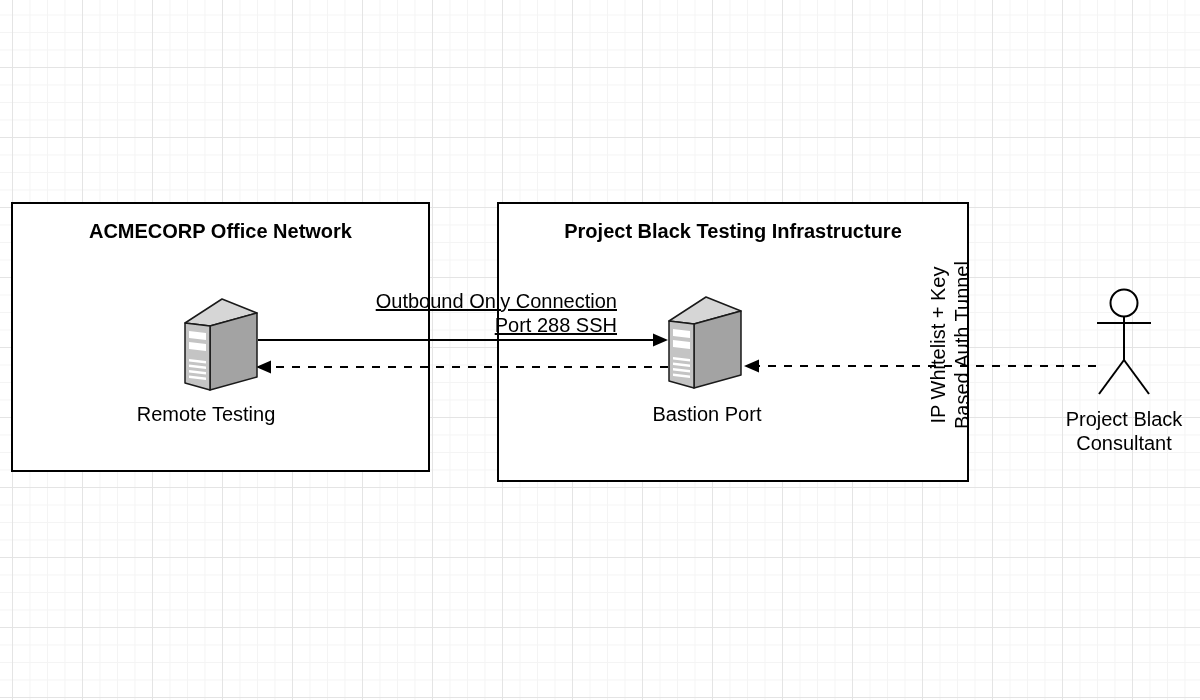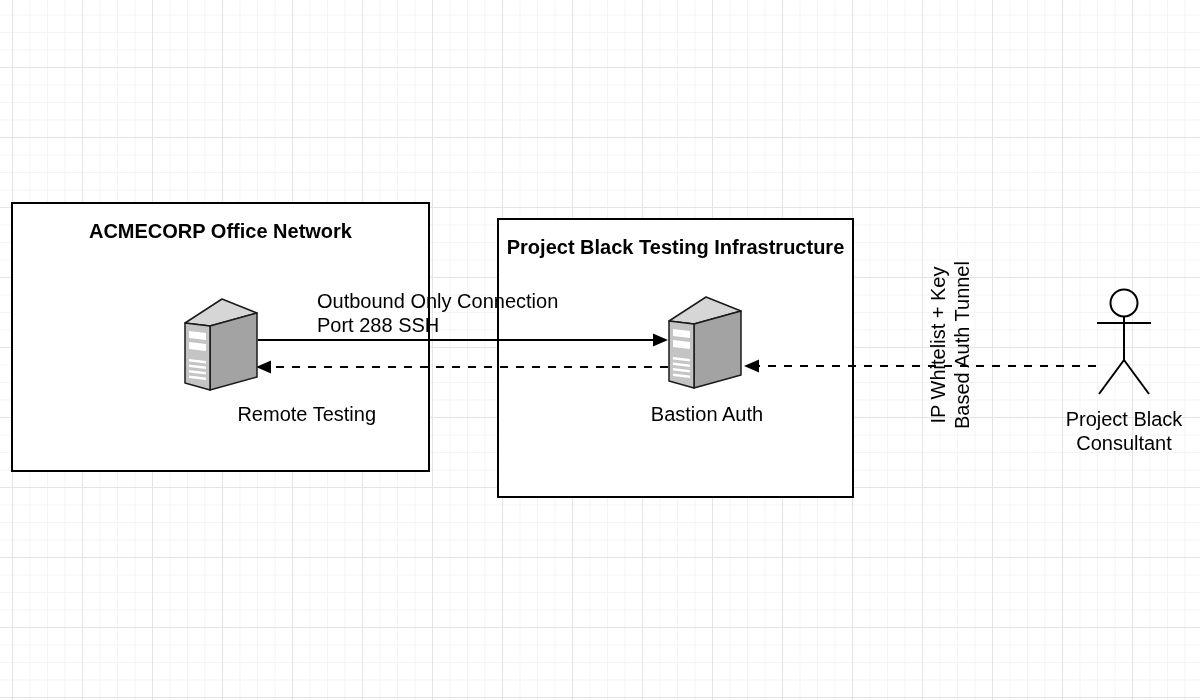--- a/index.html
+++ b/index.html
@@ -15,45 +15,45 @@
       linear-gradient(#f4f4f4 1px, transparent 1px),
       linear-gradient(90deg, #f4f4f4 1px, transparent 1px);
     background-size:70px 70px, 70px 70px, 17.5px 17.5px, 17.5px 17.5px;
     background-position:12px -3px;
   }
 
   .group-box {
     position:absolute; background:#ffffff; border:2px solid #000000;
   }
   .group-box.office { left:11px; top:202px; width:419px; height:270px; }
-  .group-box.infra  { left:497px; top:202px; width:357px; height:280px;margin-top:16px; }
+  .group-box.infra  { left:497px; top:202px; width:472px; height:280px; }
 
   .group-title {
     position:absolute; top:15px; left:0; width:100%;
     text-align:center; font-weight:bold; font-size:20px; line-height:24px;
   }
 
   .edges-layer { position:absolute; left:0; top:0; width:1200px; height:700px; }
 
   .shape { position:absolute; }
   .shape.remote-pc { left:183px; top:295px; width:76px; height:97px; }
   .shape.bastion   { left:667px; top:293px; width:76px; height:97px; }
   .shape.actor     { left:1095px; top:287px; width:58px; height:110px; }
 
   .node-label {
     position:absolute; width:300px; text-align:center;
     font-size:20px; line-height:24px; color:#000;
   }
-  .node-label.remote-pc  { left:76px;  top:402px;text-align:right; }
+  .node-label.remote-pc  { left:56px;  top:402px; }
   .node-label.bastion    { left:557px; top:402px; }
   .node-label.consultant { left:974px; top:407px; }
 
   .edge-label {
     position:absolute; left:317px; top:289px; width:300px;
-    text-align:left; font-size:20px; line-height:24px;
+    text-align:right; font-size:20px; line-height:24px;text-decoration:underline;
   }
 
   .edge-label-vertical {
     position:absolute; left:862px; top:321px; width:176px; height:48px;
     text-align:center; font-size:20px; line-height:24px;
     transform:rotate(-90deg); transform-origin:center center;
     white-space:nowrap;
   }
 </style>
 </head>
@@ -117,21 +117,21 @@
     <line x1="2" y1="36" x2="56" y2="36" stroke="#000000" stroke-width="2"></line>
     <line x1="29" y1="73" x2="4" y2="107" stroke="#000000" stroke-width="2"></line>
     <line x1="29" y1="73" x2="54" y2="107" stroke="#000000" stroke-width="2"></line>
   </svg>
 
   <div class="node-label remote-pc">
     <div>Remote Testing</div>
   </div>
 
   <div class="node-label bastion">
-    <div>Bastion Auth</div>
+    <div>Bastion Port</div>
   </div>
 
   <div class="node-label consultant">
     <div>Project Black</div>
     <div>Consultant</div>
   </div>
 
   <div class="edge-label">
     <div>Outbound Only Connection</div>
     <div>Port 288 SSH</div>

